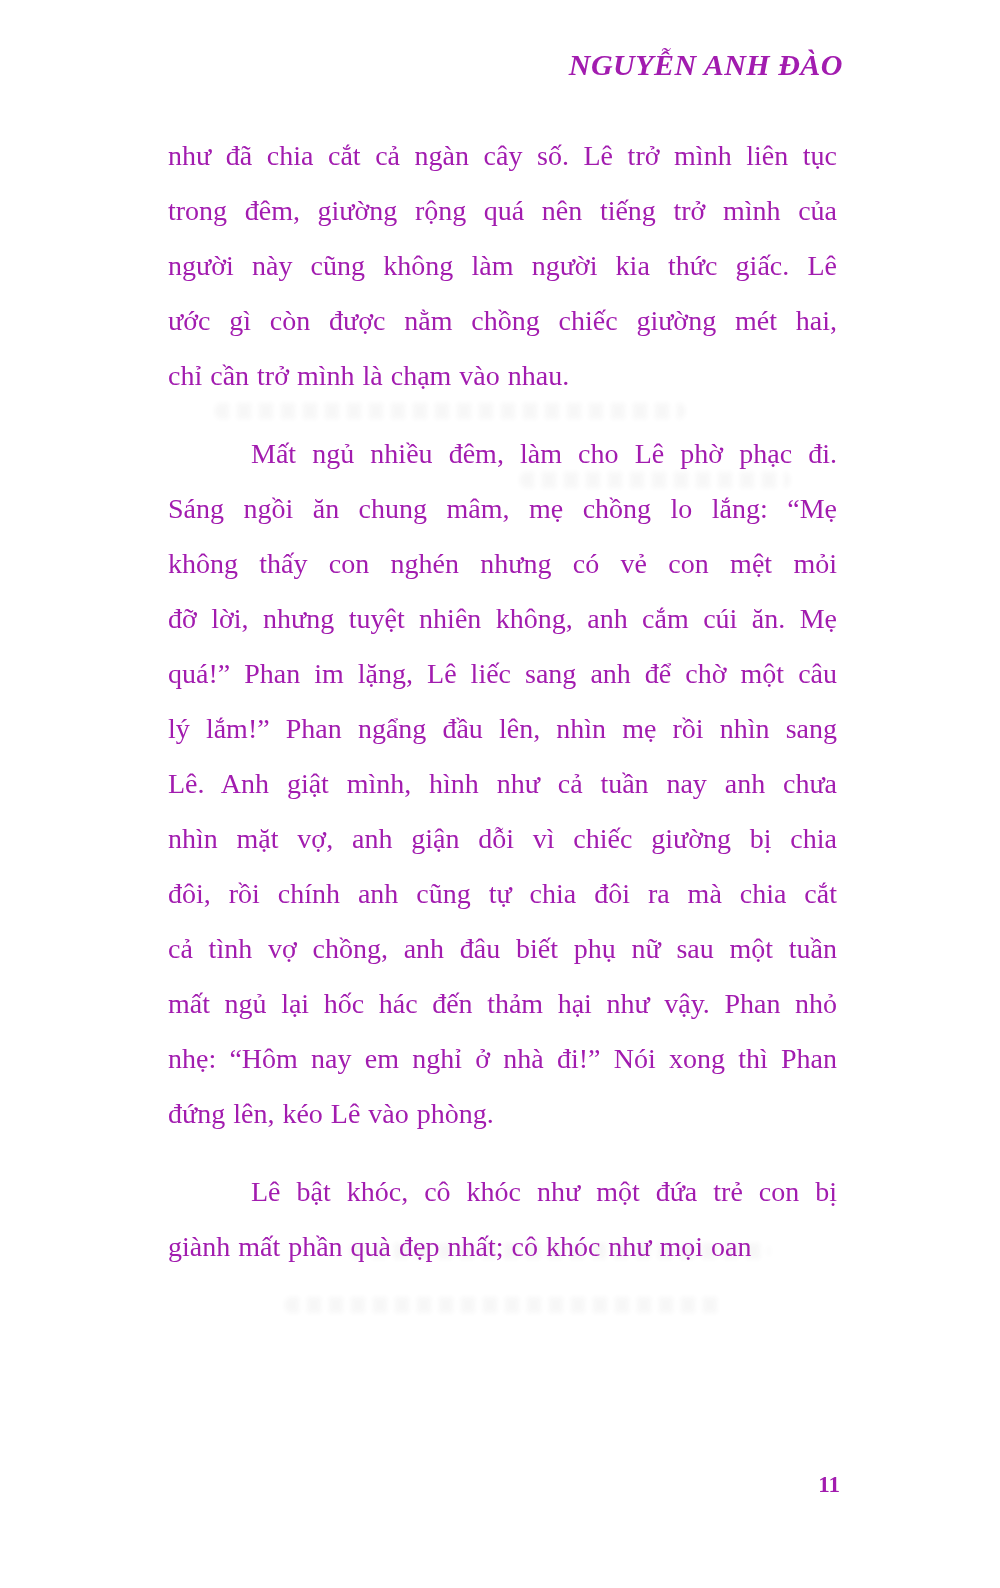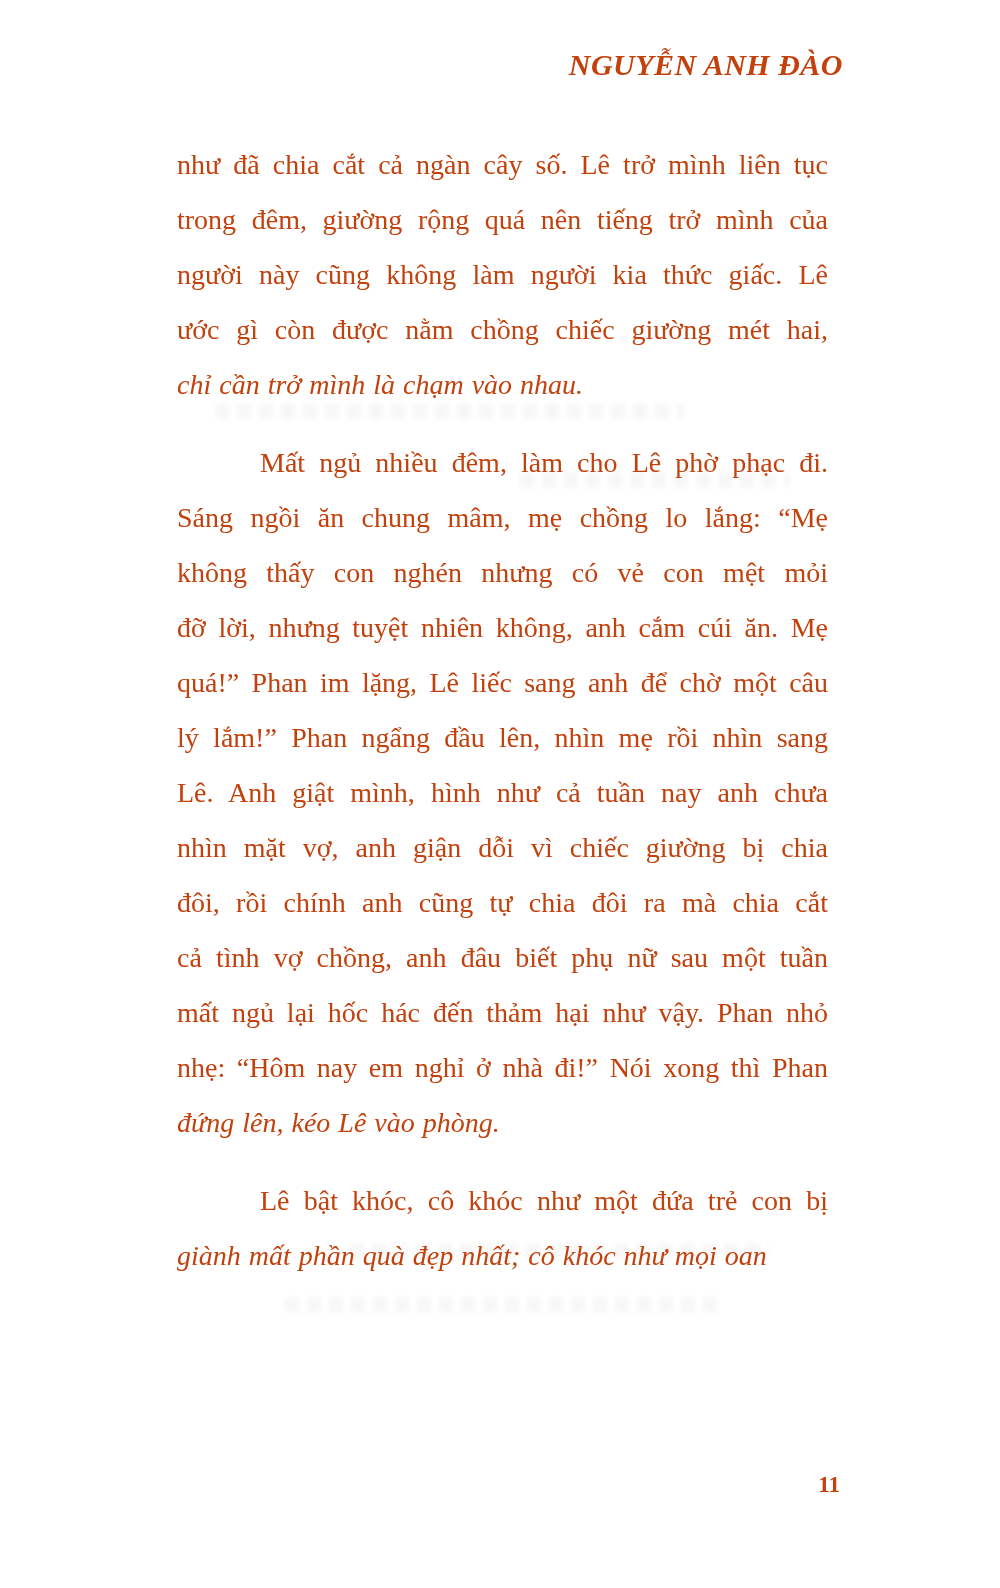--- a/index.html
+++ b/index.html
@@ -7,53 +7,52 @@
     padding: 0;
     background: #ffffff;
   }
   .page {
     position: relative;
     width: 1000px;
     height: 1588px;
     background: #ffffff;
     overflow: hidden;
     font-family: "Liberation Serif", "DejaVu Serif", serif;
-    color: #c2410c;
+    color: #a21caf;
   }
   .running-header {
     position: absolute;
     top: 48px;
     right: 157px;
     font-style: italic;
     font-weight: bold;
     font-size: 30px;
     line-height: 34px;
     letter-spacing: 0.5px;
     white-space: nowrap;
   }
   .body-text {
     position: absolute;
     left: 165px;
     top: 125px;
     width: 675px;
     font-size: 28px;
   }
-  .para { margin: 12px; padding: 0; }
+  .para { margin: 3px; padding: 0; }
   .para + .para { margin-top: 23px; }
   .line {
     line-height: 55px;
     text-align: justify;
     text-align-last: justify;
     white-space: normal;
     word-spacing: 1px;
   }
   .line.indent { text-indent: 83px; }
   .line.para-end {
     text-align-last: left;
-    font-style: italic;
   }
   .page-number {
     position: absolute;
     top: 1468px;
     right: 160px;
     font-size: 23px;
     font-weight: bold;
     line-height: 34px;
   }
   

